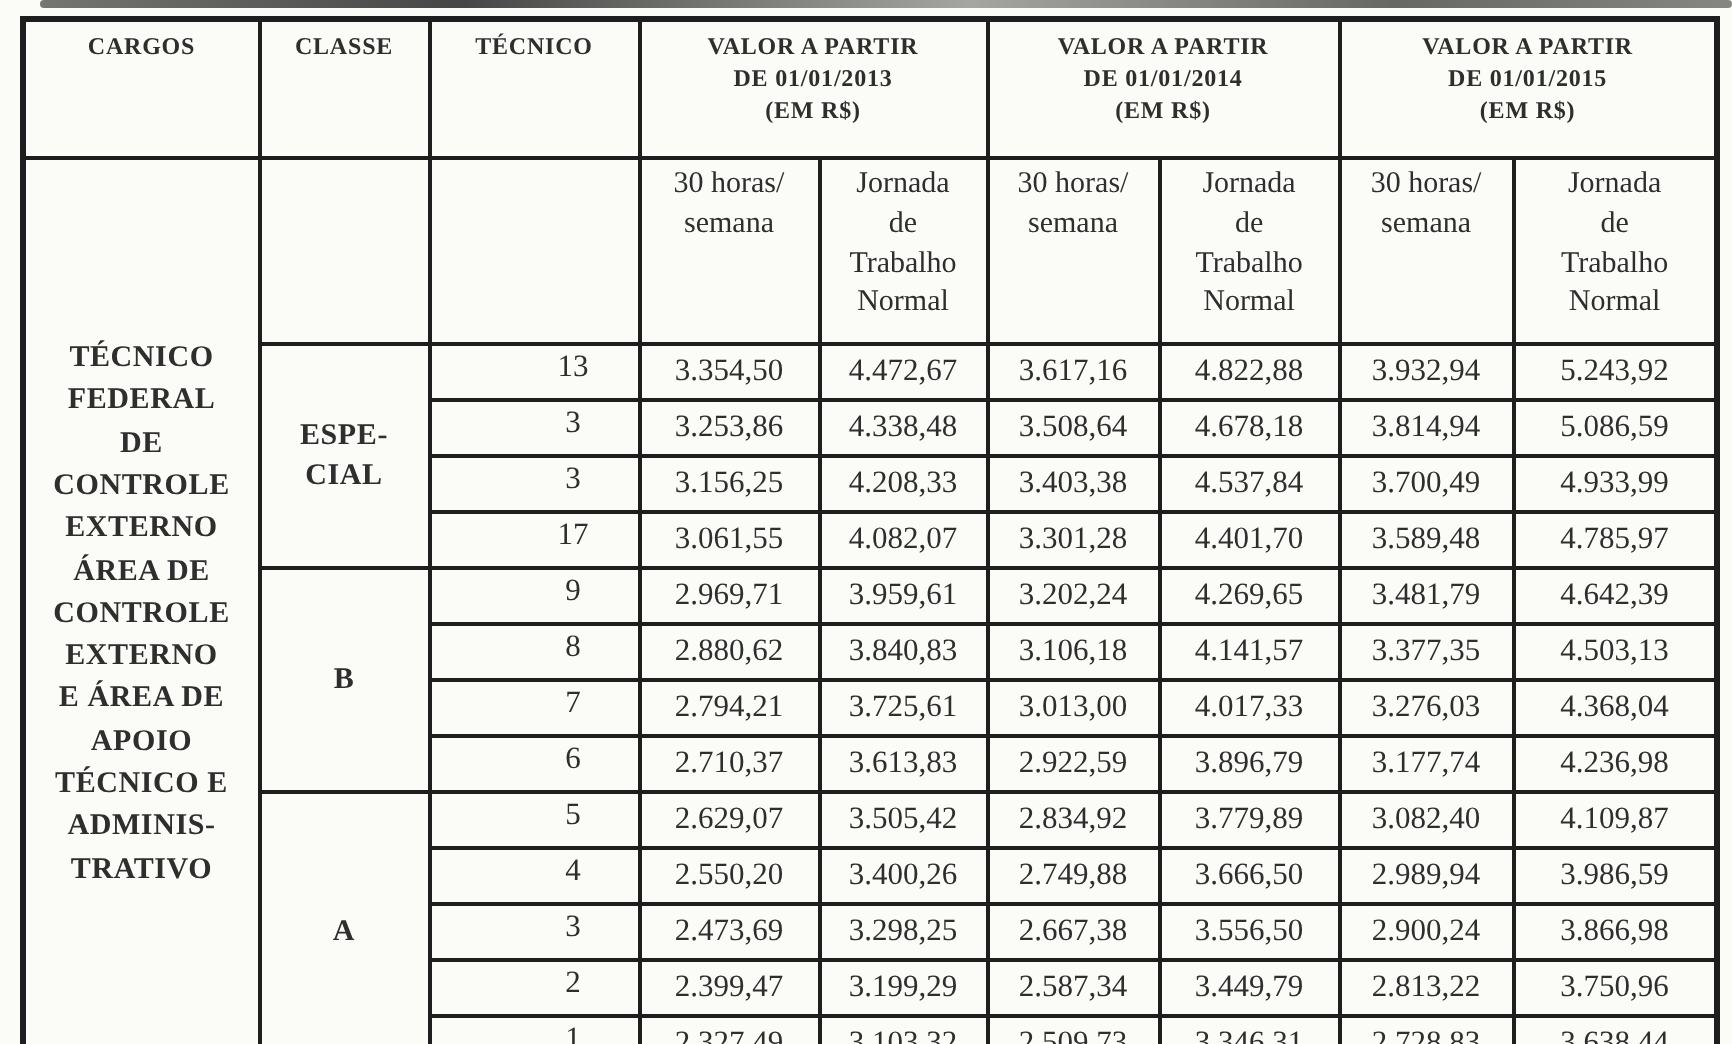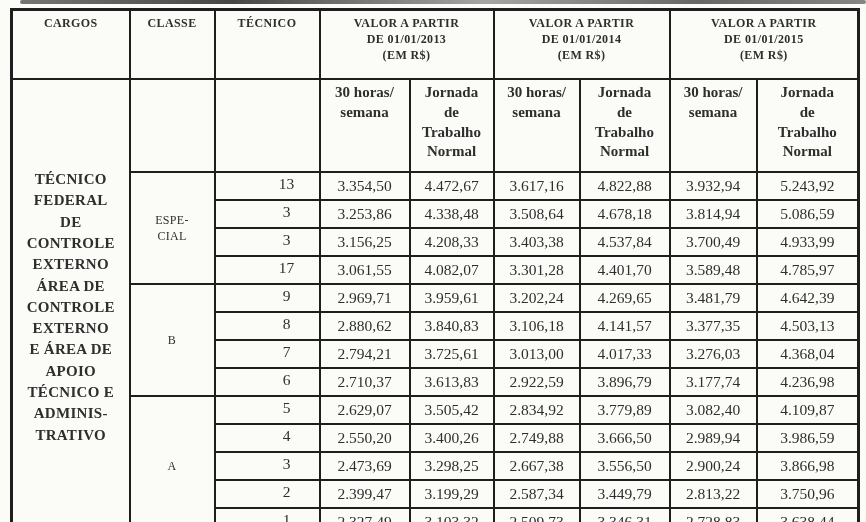--- a/index.html
+++ b/index.html
@@ -28,27 +28,27 @@
   }
   .preline{white-space:pre-line;}
   
   tr.hdr1 th{
     height:62px;vertical-align:top;padding-top:5px;
     font-weight:bold;font-size:12px;line-height:1.32;letter-spacing:.4px;
   }
   
   tr.hdr2 th{
     height:88px;vertical-align:top;padding-top:3px;
-    font-weight:bold;font-size:15px;line-height:1.32;
+    font-weight:normal;font-size:15px;line-height:1.32;
   }
   td.cargos{
     font-weight:bold;font-size:15px;line-height:1.42;letter-spacing:.3px;
     vertical-align:middle;
   }
-  td.classe{font-size:12px;line-height:1.35;letter-spacing:.3px;}
+  td.classe{font-size:15px;line-height:1.35;letter-spacing:.3px;font-weight:bold;}
   td.padrao{font-size:15.5px;vertical-align:top;padding-top:2px;padding-left:39px;}
   td.val{font-size:15.5px;height:26px;}
   tr.datarow{height:26px;}
 </style>
 </head>
 <body>
 
 <div class="scan-artifact"></div>
 
 <table class="pay">

